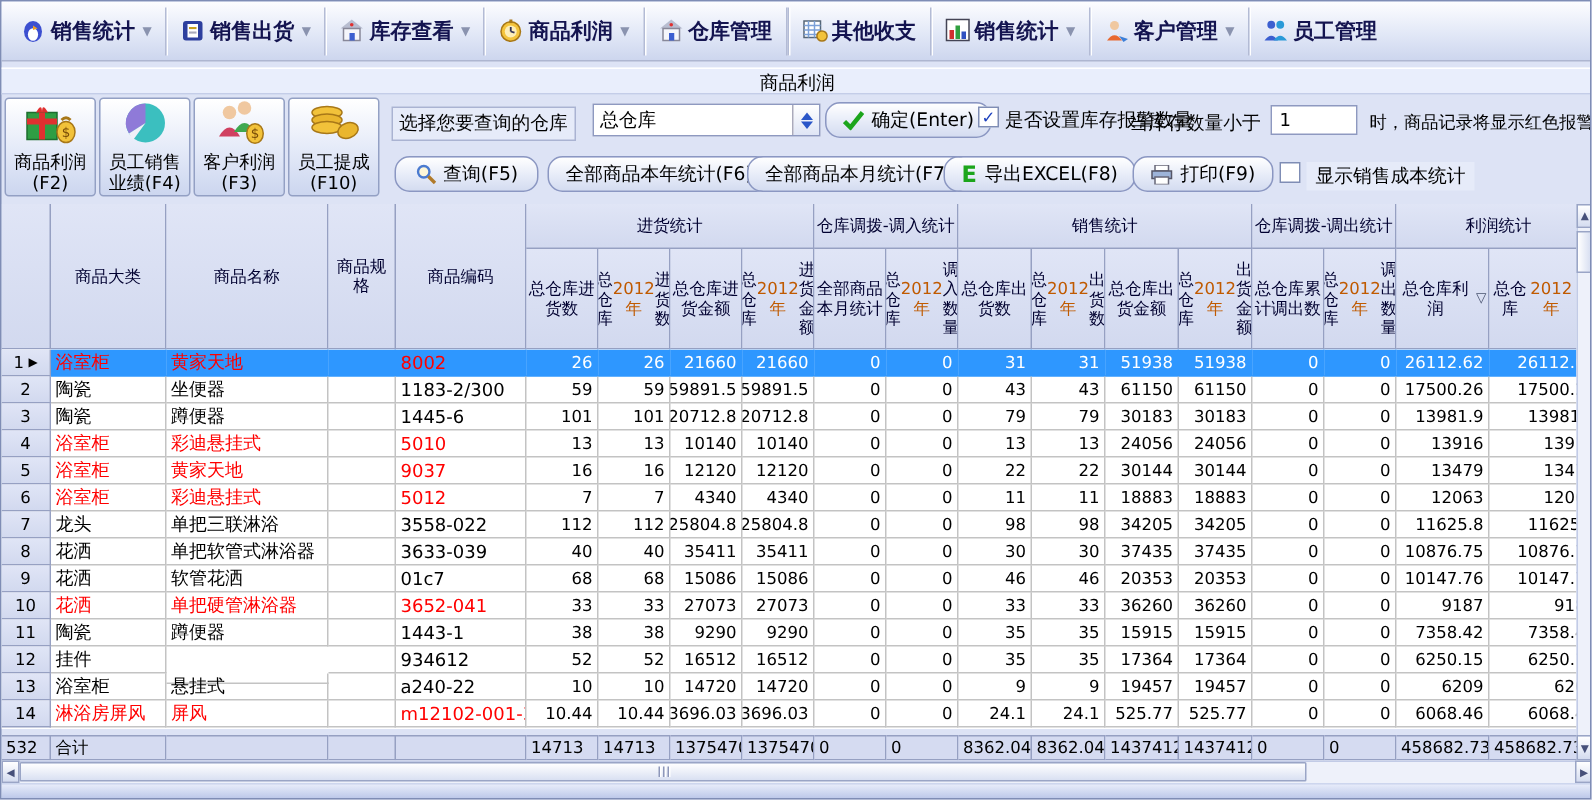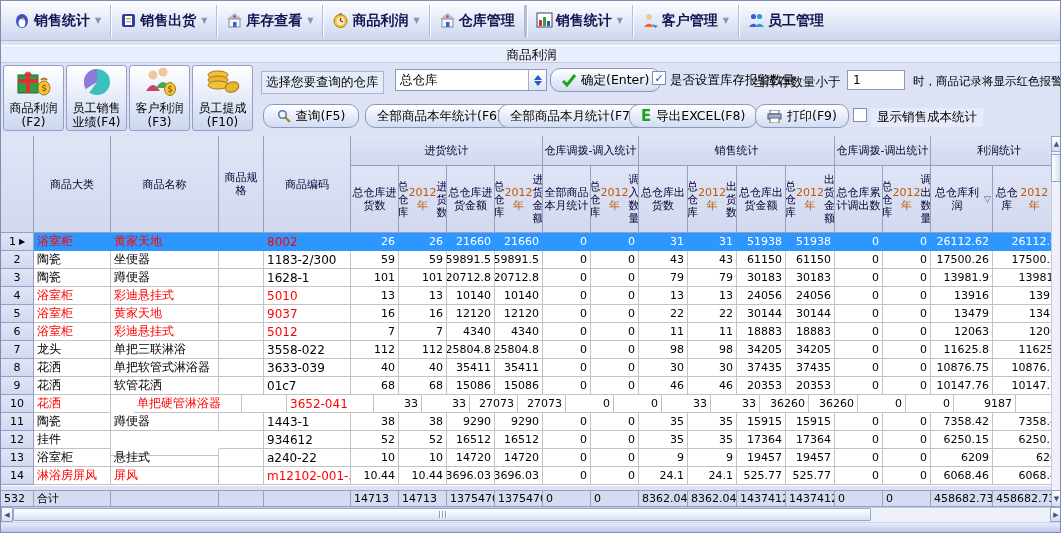--- a/index.html
+++ b/index.html
@@ -146,20 +146,28 @@
         <div class="ticon"><svg width="17" height="17" viewBox="0 0 17 17">
             <polygon points="8.5,1 16,7 1,7" fill="#b8bdd0"></polygon>
             <rect x="3" y="7" width="11" height="8" fill="#f5f6fb" stroke="#889"></rect>
             <rect x="7" y="10" width="3.5" height="5" fill="#3c5fd0"></rect>
             <circle cx="8.5" cy="4.5" r="1.2" fill="#e03030"></circle>
           </svg></div>
         <div class="tlabel">仓库管理</div>
       </div>
       <div class="tsep"></div>
       <div class="tsep"></div>
+      <div class="titem">
+        <div class="ticon"><svg width="17" height="17" viewBox="0 0 17 17">
+            <rect x="1" y="2" width="11" height="11" fill="#fff" stroke="#567"></rect>
+            <path d="M1 5 H12 M1 8 H12 M1 11 H12 M4 2 V13 M8 2 V13" stroke="#7ba0d8" stroke-width="1"></path>
+            <circle cx="13" cy="12" r="3.4" fill="#f2c23a" stroke="#a87818"></circle>
+          </svg></div>
+        <div class="tlabel">其他收支</div>
+      </div>
       <div class="tsep"></div>
       <div class="titem">
         <div class="ticon"><svg width="17" height="17" viewBox="0 0 17 17">
             <rect x="1" y="1" width="15" height="14" fill="#fff" stroke="#445"></rect>
             <rect x="3" y="8" width="3" height="6" fill="#d03030"></rect>
             <rect x="7" y="5" width="3" height="9" fill="#30a040"></rect>
             <rect x="11" y="9" width="3" height="5" fill="#3050c0"></rect>
           </svg></div>
         <div class="tlabel">销售统计</div>
         <div class="darrow">▼</div>
@@ -370,21 +378,21 @@
         <div class="gcell cnum" style="width: 48px; flex: 0 0 auto;">0</div>
         <div class="gcell cnum" style="width: 48px; flex: 0 0 auto;">0</div>
         <div class="gcell cnum" style="width: 62px; flex: 0 0 auto;">17500.26</div>
         <div class="gcell cnum" style="width: 75px; flex: 0 0 auto;">17500.26</div>
       </div>
       <div class="grow">
         <div class="gcell rnum" style="width: 33px; flex: 0 0 auto;">3</div>
         <div class="gcell ctext" style="width: 77px; flex: 0 0 auto;">陶瓷</div>
         <div class="gcell ctext" style="width: 108px; flex: 0 0 auto;">蹲便器</div>
         <div class="gcell ctext" style="width: 45px; flex: 0 0 auto;"></div>
-        <div class="gcell ctext" style="width: 87px; flex: 0 0 auto;">1628-1</div>
+        <div class="gcell ctext" style="width: 87px; flex: 0 0 auto;">1445-6</div>
         <div class="gcell cnum" style="width: 48px; flex: 0 0 auto;">101</div>
         <div class="gcell cnum" style="width: 48px; flex: 0 0 auto;">101</div>
         <div class="gcell cnum" style="width: 48px; flex: 0 0 auto;">20712.8</div>
         <div class="gcell cnum" style="width: 48px; flex: 0 0 auto;">20712.8</div>
         <div class="gcell cnum" style="width: 48px; flex: 0 0 auto;">0</div>
         <div class="gcell cnum" style="width: 48px; flex: 0 0 auto;">0</div>
         <div class="gcell cnum" style="width: 49px; flex: 0 0 auto;">79</div>
         <div class="gcell cnum" style="width: 49px; flex: 0 0 auto;">79</div>
         <div class="gcell cnum" style="width: 49px; flex: 0 0 auto;">30183</div>
         <div class="gcell cnum" style="width: 49px; flex: 0 0 auto;">30183</div>
@@ -515,21 +523,21 @@
         <div class="gcell cnum" style="width: 49px; flex: 0 0 auto;">20353</div>
         <div class="gcell cnum" style="width: 49px; flex: 0 0 auto;">20353</div>
         <div class="gcell cnum" style="width: 48px; flex: 0 0 auto;">0</div>
         <div class="gcell cnum" style="width: 48px; flex: 0 0 auto;">0</div>
         <div class="gcell cnum" style="width: 62px; flex: 0 0 auto;">10147.76</div>
         <div class="gcell cnum" style="width: 75px; flex: 0 0 auto;">10147.76</div>
       </div>
       <div class="grow alert">
         <div class="gcell rnum" style="width: 33px; flex: 0 0 auto;">10</div>
         <div class="gcell ctext" style="width: 77px; flex: 0 0 auto;">花洒</div>
-        <div class="gcell ctext" style="width: 108px; flex: 0 0 auto; margin-left: 23px;">单把硬管淋浴器</div>
+        <div class="gcell ctext" style="width: 108px; flex: 0 0 auto;">单把硬管淋浴器</div>
         <div class="gcell ctext" style="width: 45px; flex: 0 0 auto;"></div>
         <div class="gcell ctext" style="width: 87px; flex: 0 0 auto;">3652-041</div>
         <div class="gcell cnum" style="width: 48px; flex: 0 0 auto;">33</div>
         <div class="gcell cnum" style="width: 48px; flex: 0 0 auto;">33</div>
         <div class="gcell cnum" style="width: 48px; flex: 0 0 auto;">27073</div>
         <div class="gcell cnum" style="width: 48px; flex: 0 0 auto;">27073</div>
         <div class="gcell cnum" style="width: 48px; flex: 0 0 auto;">0</div>
         <div class="gcell cnum" style="width: 48px; flex: 0 0 auto;">0</div>
         <div class="gcell cnum" style="width: 49px; flex: 0 0 auto;">33</div>
         <div class="gcell cnum" style="width: 49px; flex: 0 0 auto;">33</div>

